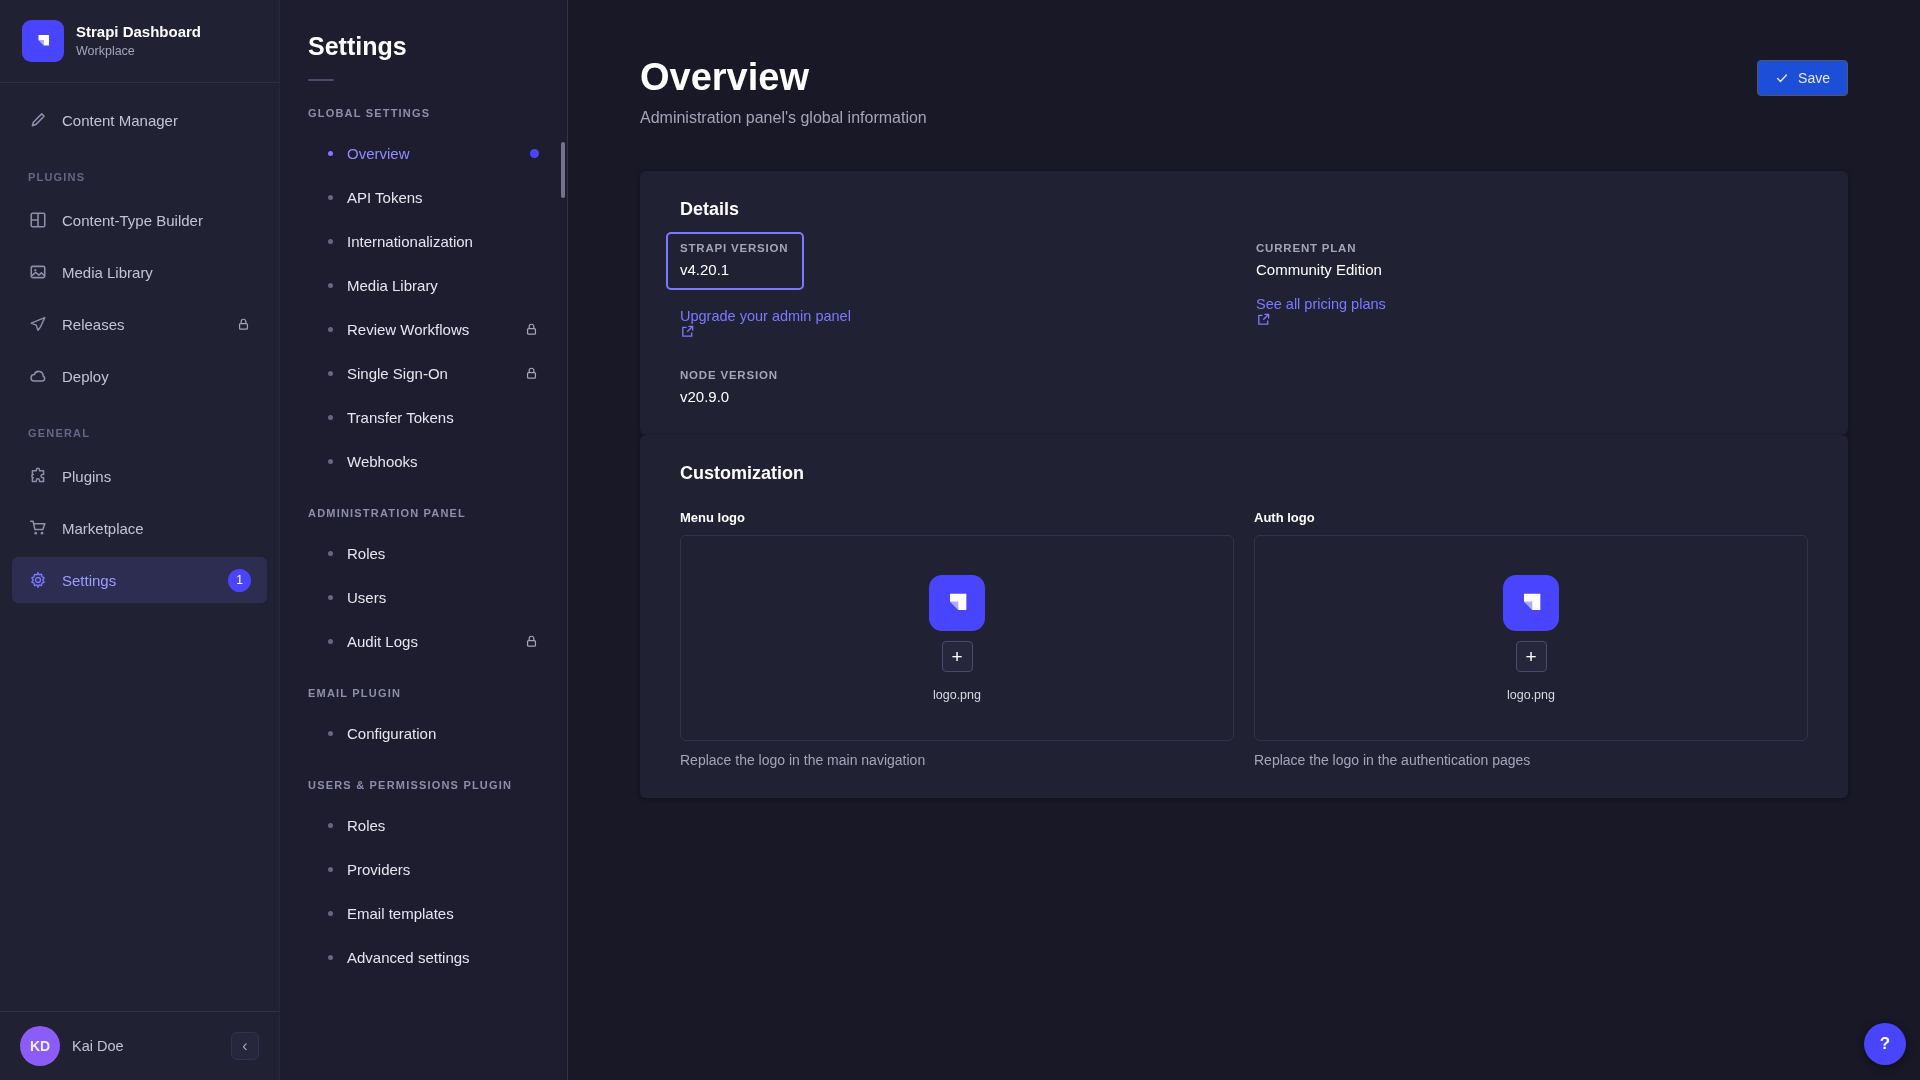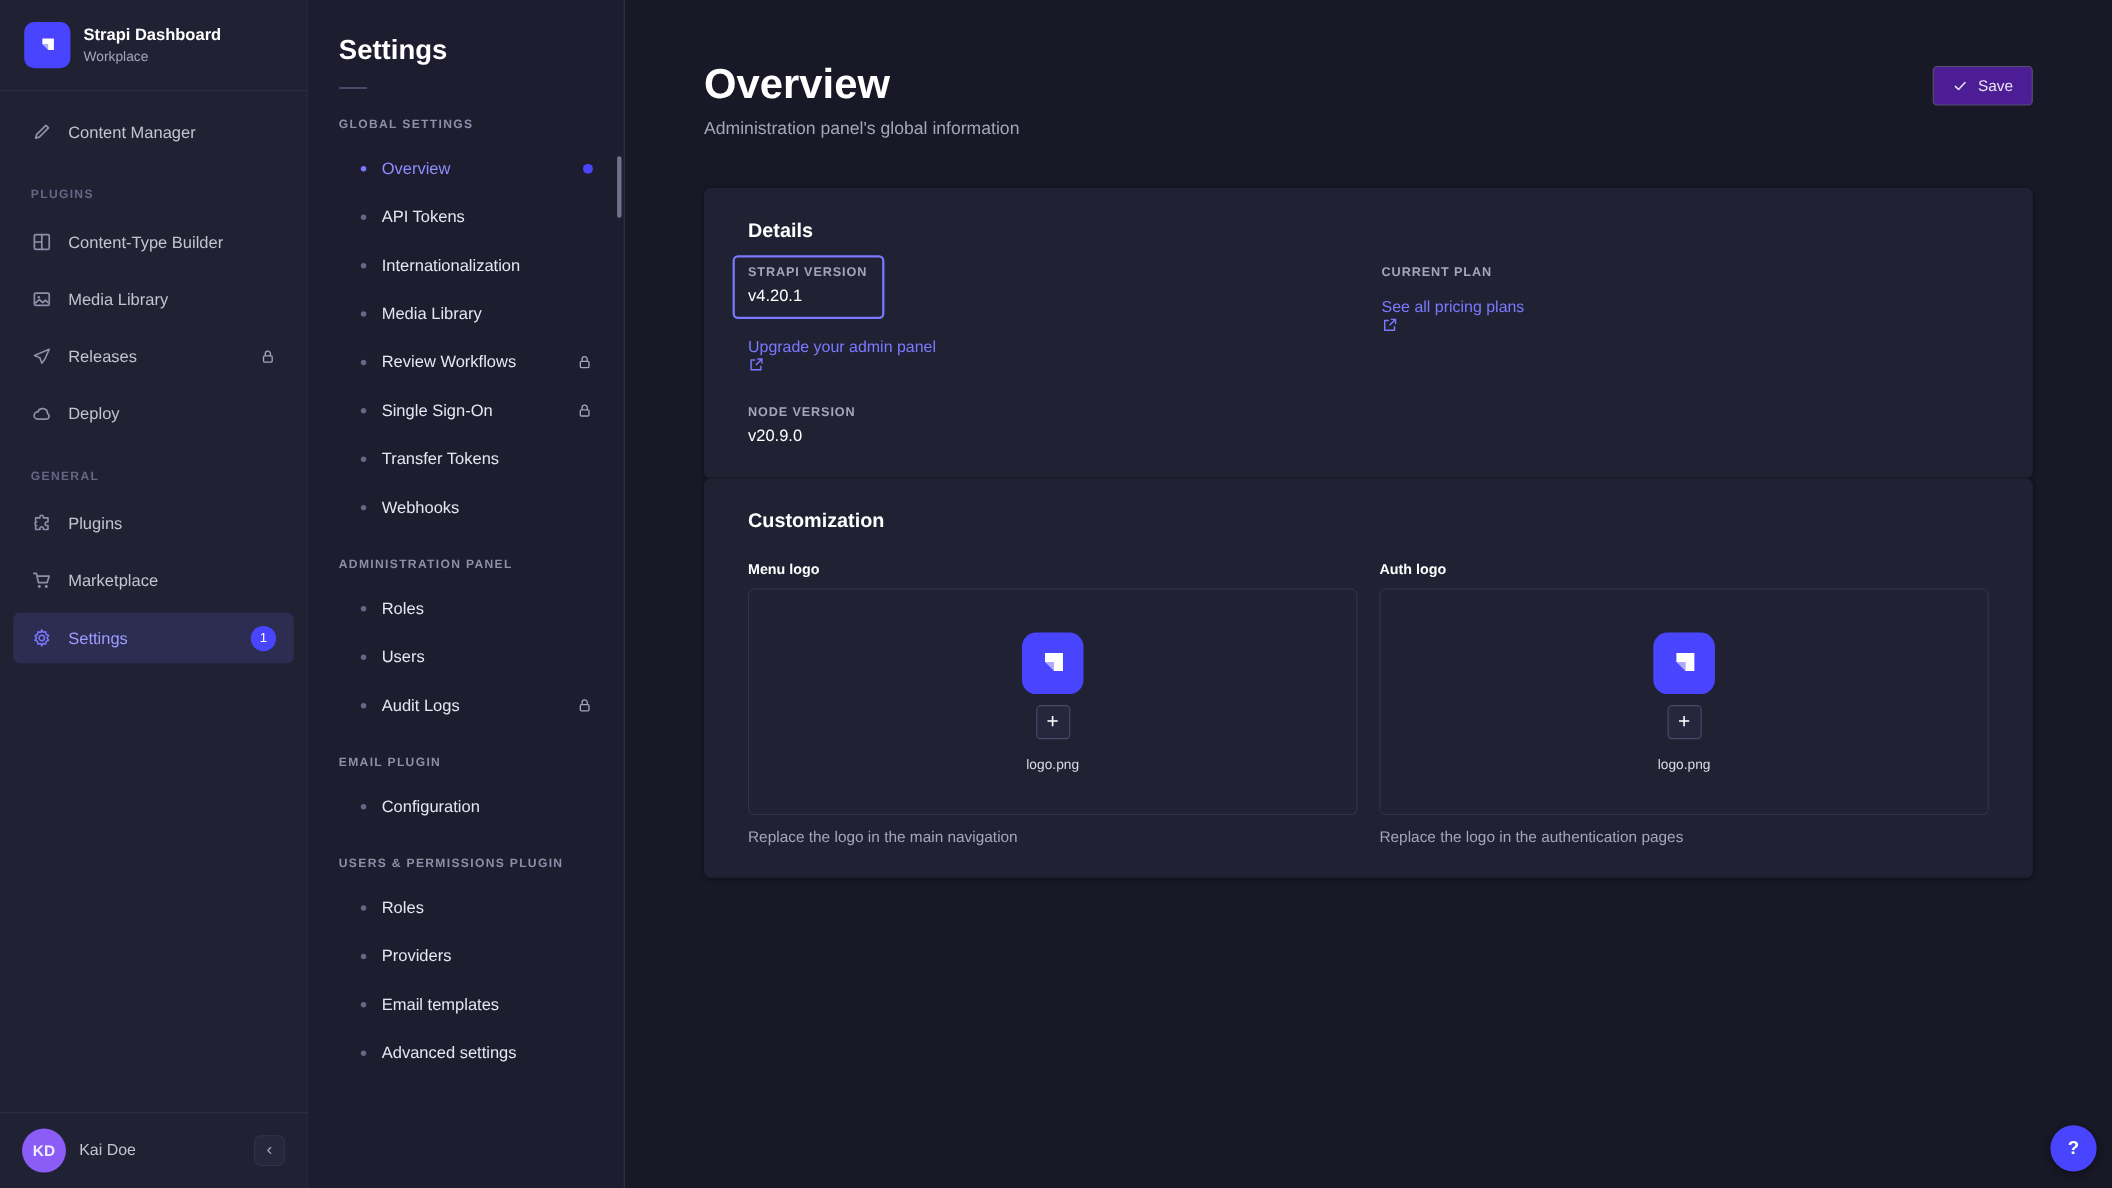--- a/index.html
+++ b/index.html
@@ -43,21 +43,21 @@
   .subnav-item.active { color:#8f8dff; }
   .subnav-item.active .bullet { background:#7b79ff; }
   .active-dot { width:9px; height:9px; border-radius:50%; background:#4945ff; margin-left:auto; }
   .subnav-scroll-thumb { position:absolute; right:2px; top:142px; width:4px; height:56px; border-radius:2px; background:#72728e; cursor:pointer; }
 
   
   .main { flex:1; padding:56px 72px 0; position:relative; overflow:hidden; }
   .page-header { display:flex; justify-content:space-between; align-items:flex-start; margin-bottom:44px; }
   .page-title { font-size:38px; font-weight:bold; color:#fff; }
   .page-sub { font-size:16px; color:#a5a5ba; margin-top:10px; }
-  .save-btn { display:flex; align-items:center; gap:9px; background:#4c1d95; border:1px solid #53536f; border-radius:4px; padding:9px 17px; font-size:14px; color:#e6e6f0; cursor:pointer; font-family:inherit; margin-top:4px; }
+  .save-btn { display:flex; align-items:center; gap:9px; background:#1d4ed8; border:1px solid #53536f; border-radius:4px; padding:9px 17px; font-size:14px; color:#e6e6f0; cursor:pointer; font-family:inherit; margin-top:4px; }
 
   .card { background:#212134; border-radius:6px; padding:28px 40px 30px; box-shadow:0 1px 4px rgba(3,3,5,.35); }
   .card-title { font-size:18px; font-weight:bold; color:#fff; margin-bottom:22px; }
 
   .details-grid { display:grid; grid-template-columns:1fr 1fr; column-gap:24px; }
   .field-label { font-size:11.5px; font-weight:bold; letter-spacing:.8px; color:#a5a5ba; }
   .field-value { font-size:15px; color:#fff; margin-top:7px; }
   .highlight-box { display:inline-block; border:2px solid #7b79ff; border-radius:5px; padding:8px 14px 10px 12px; margin:-10px 0 0 -14px; }
   .link { display:inline-flex; align-items:center; gap:9px; color:#7b79ff; font-size:14.5px; text-decoration:none; cursor:pointer; }
   .mt18 { margin-top:18px; display:block; }
@@ -369,20 +369,21 @@
                 </svg></span>
           </a>
           <div class="mt28">
             <div class="field-label">NODE VERSION</div>
             <div class="field-value">v20.9.0</div>
           </div>
         </div>
         <div class="details-col">
           <div>
             <div class="field-label">CURRENT PLAN</div>
+            <div class="field-value">Community Edition</div>
           </div>
           <a class="link mt18">
             <span>See all pricing plans</span>
             <span><svg class="i15">
                   <use href="#icon-external"></use>
                 </svg></span>
           </a>
         </div>
       </div>
     </section>

